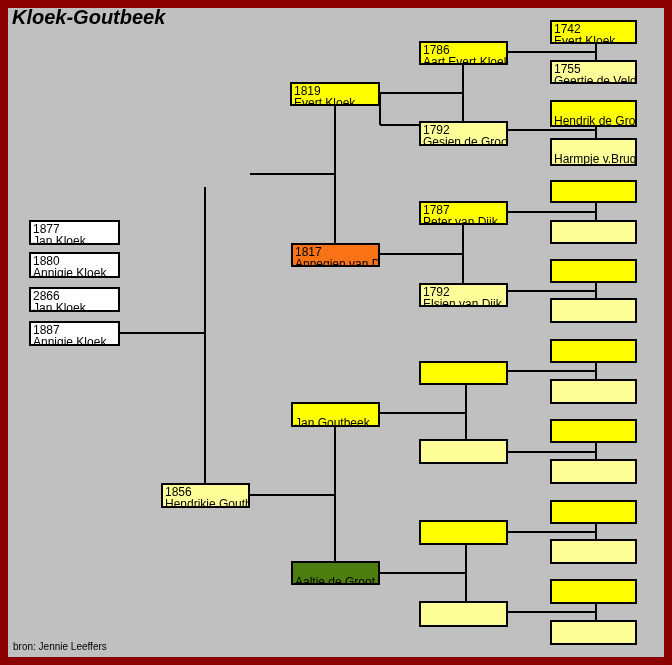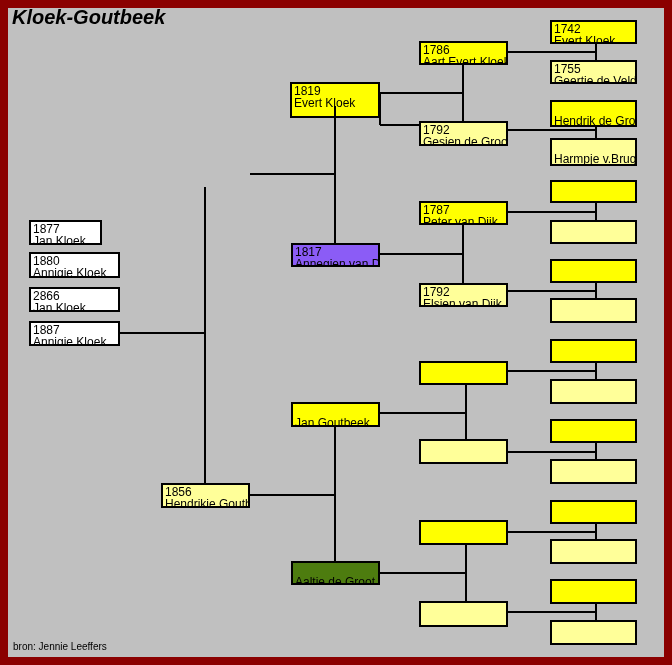--- a/index.html
+++ b/index.html
@@ -16,45 +16,45 @@
   .person .yr,.person .nm{height:12px;}
   .line{position:absolute;background:#000;}
 </style>
 </head>
 <body>
 
 <div id="stage">
   <div id="frame"></div>
   <div class="title">Kloek-Goutbeek</div>
   <div class="source">bron: Jennie Leeffers</div>
-<div class="person" style="left: 29px; top: 220px; width: 73px; height: 25px; background: rgb(255, 255, 255);">
+<div class="person" style="left: 29px; top: 220px; width: 91px; height: 25px; background: rgb(255, 255, 255);">
       <div class="yr">1877</div>
       <div class="nm">Jan Kloek</div>
     </div>
     <div class="person" style="left: 29px; top: 252px; width: 91px; height: 26px; background: rgb(255, 255, 255);">
       <div class="yr">1880</div>
       <div class="nm">Annigje Kloek</div>
     </div>
     <div class="person" style="left: 29px; top: 287px; width: 91px; height: 25px; background: rgb(255, 255, 255);">
       <div class="yr">2866</div>
       <div class="nm">Jan Kloek</div>
     </div>
     <div class="person" style="left: 29px; top: 321px; width: 91px; height: 25px; background: rgb(255, 255, 255);">
       <div class="yr">1887</div>
       <div class="nm">Annigje Kloek</div>
     </div>
     <div class="person" style="left: 161px; top: 483px; width: 89px; height: 25px; background: rgb(255, 255, 153);">
       <div class="yr">1856</div>
       <div class="nm">Hendrikje Goutbeek</div>
     </div>
-    <div class="person" style="left: 290px; top: 82px; width: 90px; height: 36px; background: rgb(255, 255, 0);">
+    <div class="person" style="left: 290px; top: 82px; width: 90px; height: 24px; background: rgb(255, 255, 0);">
       <div class="yr">1819</div>
       <div class="nm">Evert Kloek</div>
     </div>
-    <div class="person" style="left: 291px; top: 243px; width: 89px; height: 24px; background: #8b5cf6;">
+    <div class="person" style="left: 291px; top: 243px; width: 89px; height: 24px; background: #f97316;">
       <div class="yr">1817</div>
       <div class="nm">Annegien van Dijk</div>
     </div>
     <div class="person" style="left: 291px; top: 402px; width: 89px; height: 25px; background: rgb(255, 255, 0);">
       <div class="yr"></div>
       <div class="nm">Jan Goutbeek</div>
     </div>
     <div class="person" style="left: 291px; top: 561px; width: 89px; height: 24px; background: #4d7c0f;">
       <div class="yr"></div>
       <div class="nm">Aaltje de Groot</div>

